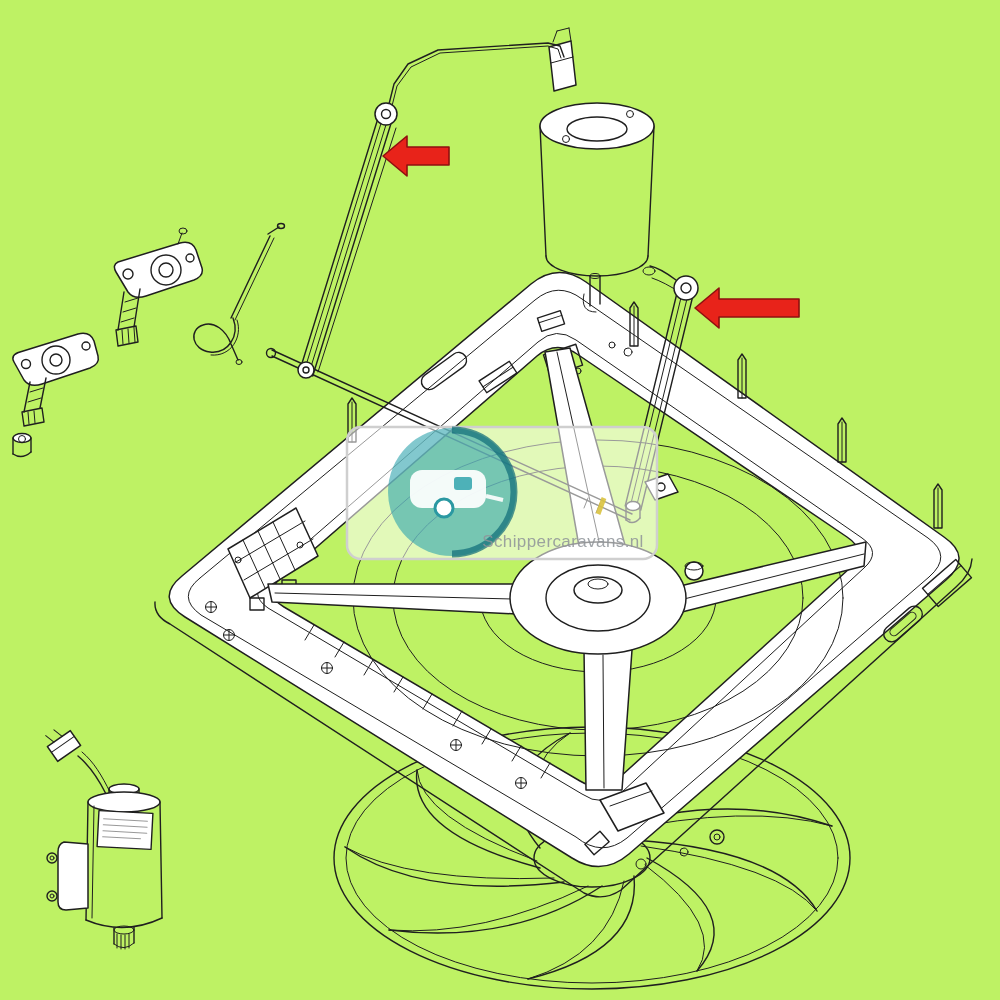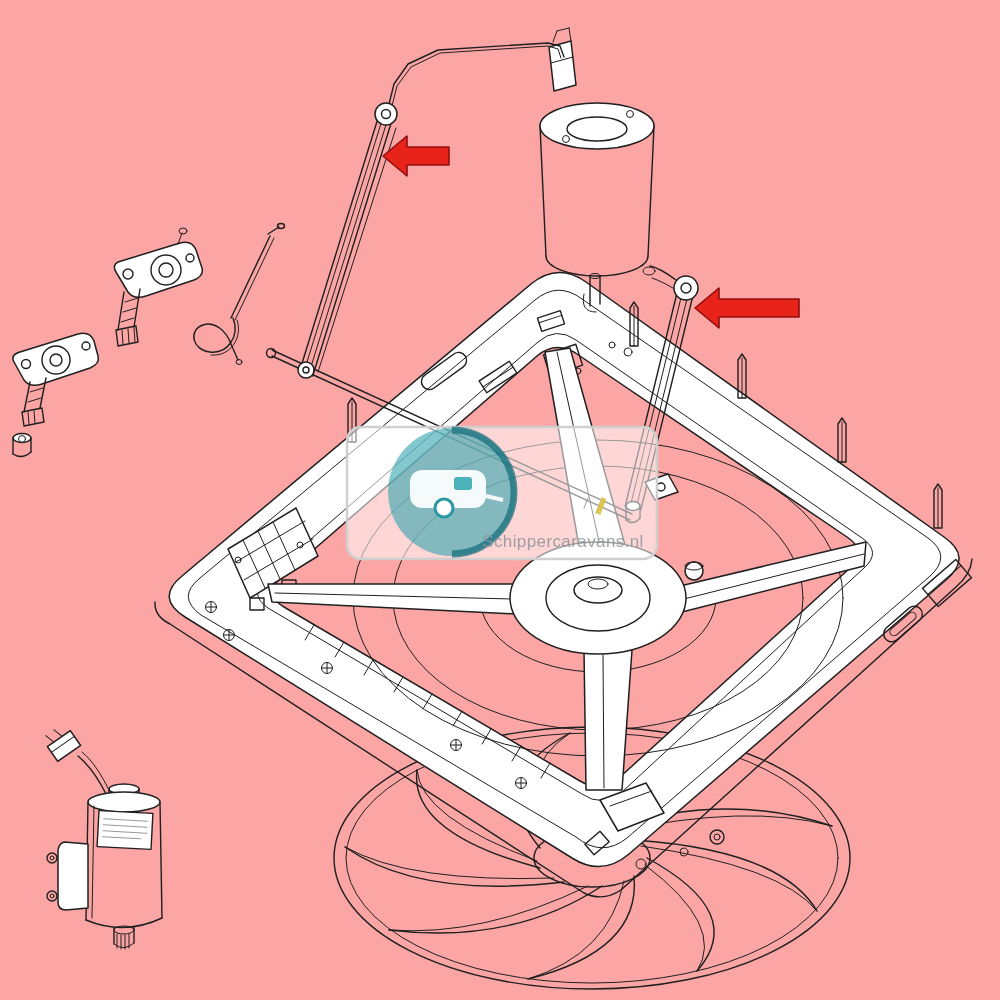--- a/index.html
+++ b/index.html
@@ -1,16 +1,16 @@
 <!DOCTYPE html>
 <html><head>
 <meta charset="utf-8">
 <style>
   html,body{margin:0;padding:0;background:#ffffff;}
-  .stage{position:relative;width:1000px;height:1000px;background:#fca5a5;overflow:hidden;
+  .stage{position:relative;width:1000px;height:1000px;background:#bef264;overflow:hidden;
          font-family:"Liberation Sans",sans-serif;text-align:right;}
   svg{display:block;}
   .ln{fill:none;stroke:#1f1f1f;stroke-width:1.4;stroke-linecap:round;stroke-linejoin:round;}
   .lnw{fill:#ffffff;stroke:#1f1f1f;stroke-width:1.5;stroke-linejoin:round;}
   .thin{stroke-width:1;}
   .gray{stroke:#999;}
   .arrow{stroke:#8f1010;stroke-width:1.6;stroke-linejoin:round;}
   text.wm{font-family:"Liberation Sans",sans-serif;font-size:17px;letter-spacing:.4px;}
 </style>
 </head>

